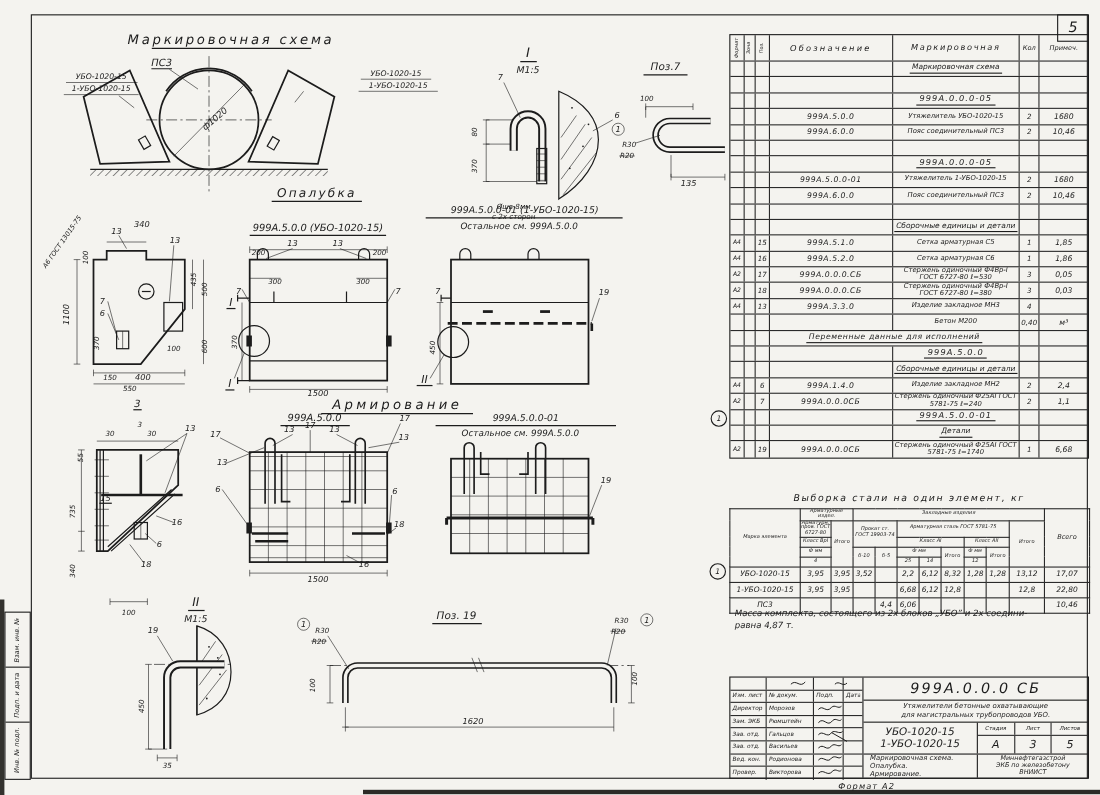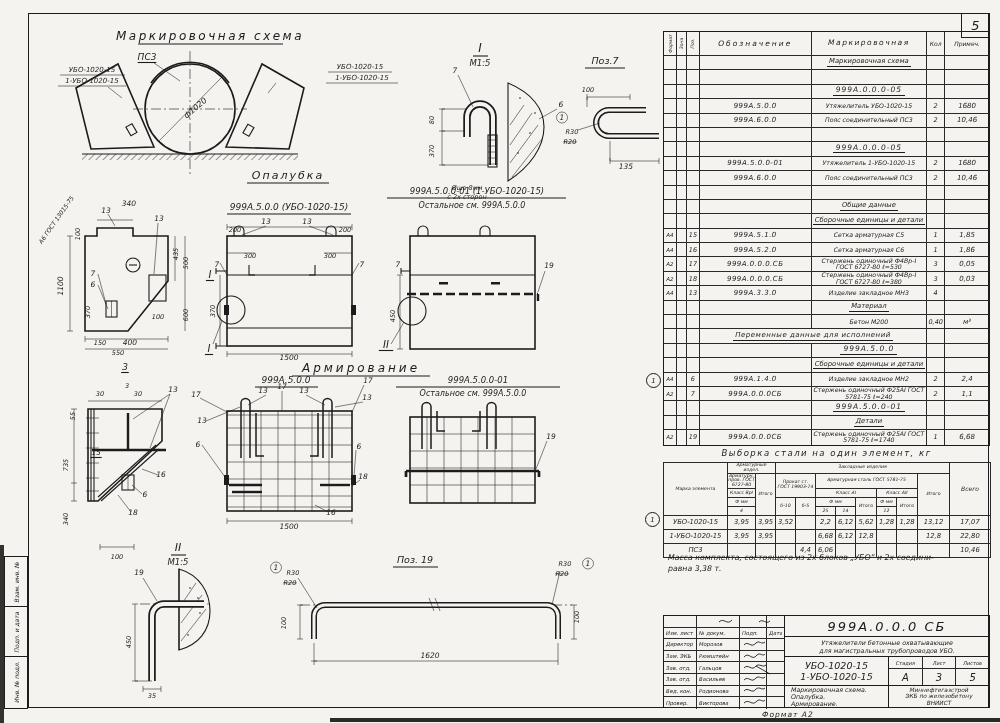--- a/index.html
+++ b/index.html
@@ -503,31 +503,20 @@
         <div class="sc c-n"></div>
         <div class="sc c-q"></div>
         <div class="sc c-m"></div>
       </div>
       <div class="srow">
         <div class="sc c-f"></div>
         <div class="sc c-z"></div>
         <div class="sc c-p"></div>
         <div class="sc c-o"></div>
         <div class="sc c-n">
-          <span class="shead" style="font-size: 6.8px;">Общие данные</span>
-        </div>
-        <div class="sc c-q"></div>
-        <div class="sc c-m"></div>
-      </div>
-      <div class="srow">
-        <div class="sc c-f"></div>
-        <div class="sc c-z"></div>
-        <div class="sc c-p"></div>
-        <div class="sc c-o"></div>
-        <div class="sc c-n">
           <span class="shead" style="font-size: 6.8px;">Сборочные единицы и детали</span>
         </div>
         <div class="sc c-q"></div>
         <div class="sc c-m"></div>
       </div>
       <div class="srow">
         <div class="sc c-f">А4</div>
         <div class="sc c-z"></div>
         <div class="sc c-p">15</div>
         <div class="sc c-o">999А.5.1.0</div>
@@ -562,31 +551,20 @@
         <div class="sc c-q">3</div>
         <div class="sc c-m">0,03</div>
       </div>
       <div class="srow">
         <div class="sc c-f">А4</div>
         <div class="sc c-z"></div>
         <div class="sc c-p">13</div>
         <div class="sc c-o">999А.3.3.0</div>
         <div class="sc c-n">Изделие закладное МН3</div>
         <div class="sc c-q">4</div>
-        <div class="sc c-m"></div>
-      </div>
-      <div class="srow">
-        <div class="sc c-f"></div>
-        <div class="sc c-z"></div>
-        <div class="sc c-p"></div>
-        <div class="sc c-o"></div>
-        <div class="sc c-n">
-          <span class="shead" style="font-size: 6.8px;">Материал</span>
-        </div>
-        <div class="sc c-q"></div>
         <div class="sc c-m"></div>
       </div>
       <div class="srow">
         <div class="sc c-f"></div>
         <div class="sc c-z"></div>
         <div class="sc c-p"></div>
         <div class="sc c-o"></div>
         <div class="sc c-n">Бетон М200</div>
         <div class="sc c-q">0,40</div>
         <div class="sc c-m">м³</div>
@@ -731,21 +709,21 @@
   </tbody>
     <tbody id="steel-body">
       <tr>
         <td class="mk">УБО-1020-15</td>
         <td>3,95</td>
         <td>3,95</td>
         <td>3,52</td>
         <td></td>
         <td>2,2</td>
         <td>6,12</td>
-        <td>5,62</td>
+        <td>8,32</td>
         <td>1,28</td>
         <td>1,28</td>
         <td>13,12</td>
         <td>17,07</td>
       </tr>
       <tr>
         <td class="mk">1-УБО-1020-15</td>
         <td>3,95</td>
         <td>3,95</td>
         <td></td>
@@ -773,21 +751,21 @@
         <td>10,46</td>
       </tr>
     </tbody>
 </table>
 <div class="abs revc" style="left:645px;top:512px;">
     <span>1</span>
   </div>
 
 <div class="abs note">
   <div>Масса комплекта, состоящего из 2х блоков „УБО” и 2х соедини-</div>
-  <div>равна 3,38 т.</div>
+  <div>равна 4,87 т.</div>
 </div>
 
 <div class="abs tblock">
   <div class="tb-left" id="tb-left">
     <svg class="abs" style="left:0;top:0;" width="121" height="93">
       <path class="scb" d="M80,29 c4,-5 7,4 12,-2 c3,-3 6,2 9,-1"></path>
       <path class="scb" d="M80,41 c5,-6 8,5 13,-2 c3,-3 6,2 8,-1"></path>
       <path class="scb" d="M80,52 c4,-5 8,4 12,-2 c3,-3 7,2 10,-1 M92,50 l14,8"></path>
       <path class="scb" d="M80,64 c5,-5 7,4 12,-2 c3,-3 6,2 9,-1"></path>
       <path class="scb" d="M80,75 c4,-5 8,4 12,-2 c4,-3 6,2 9,-1"></path>

